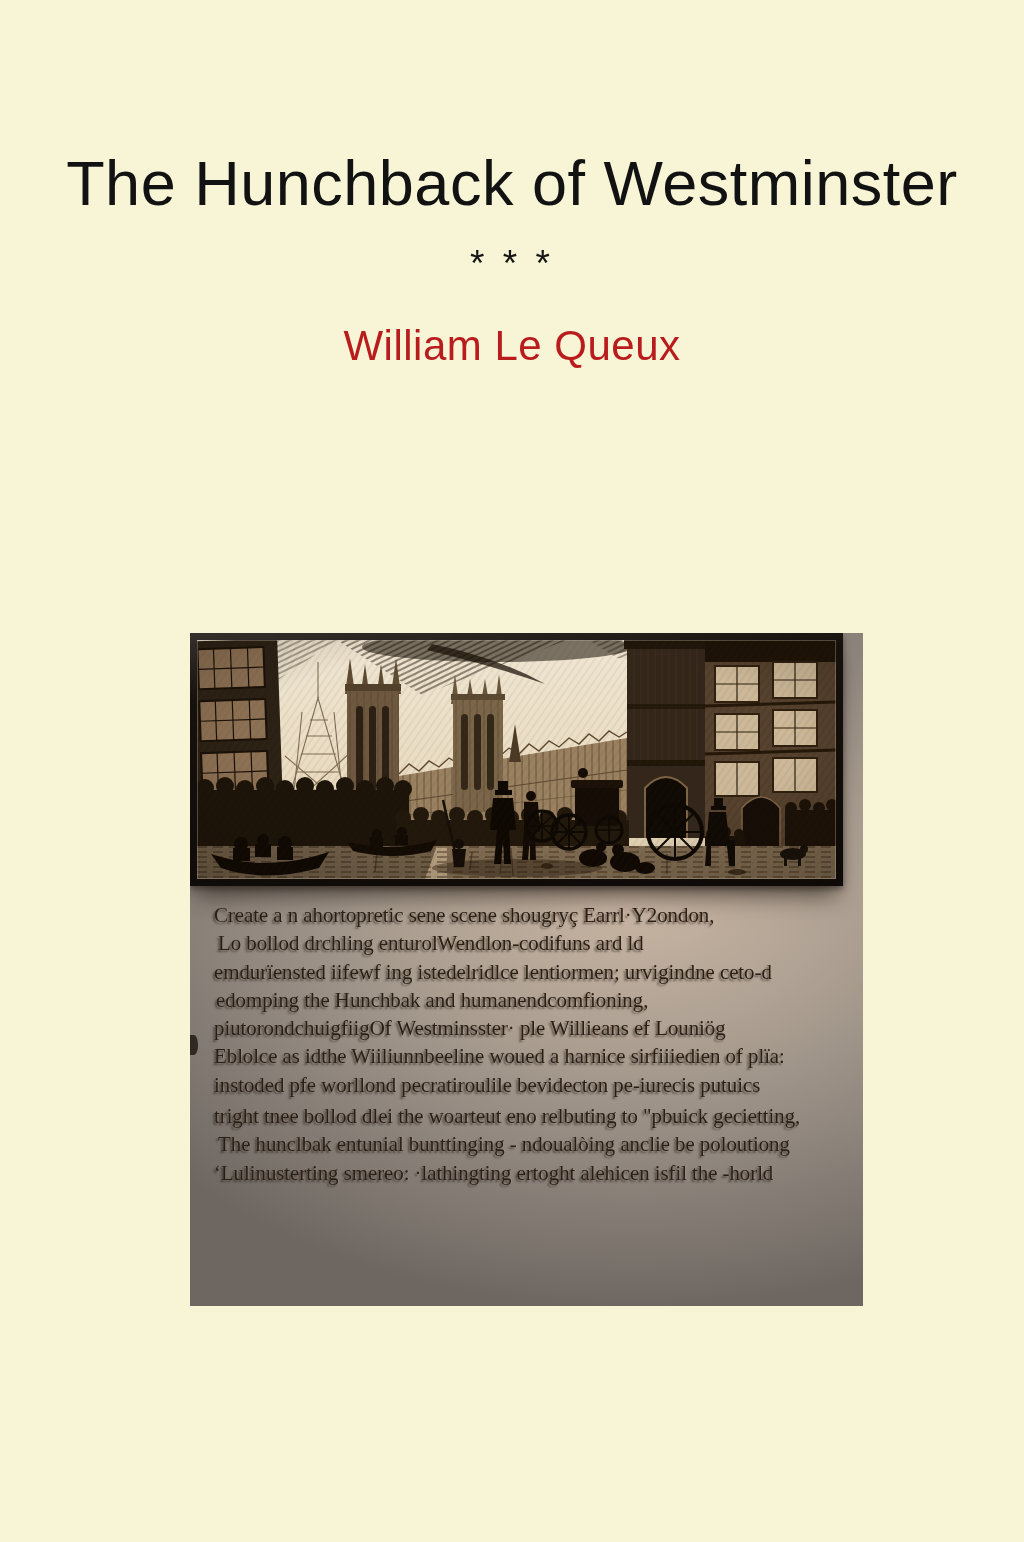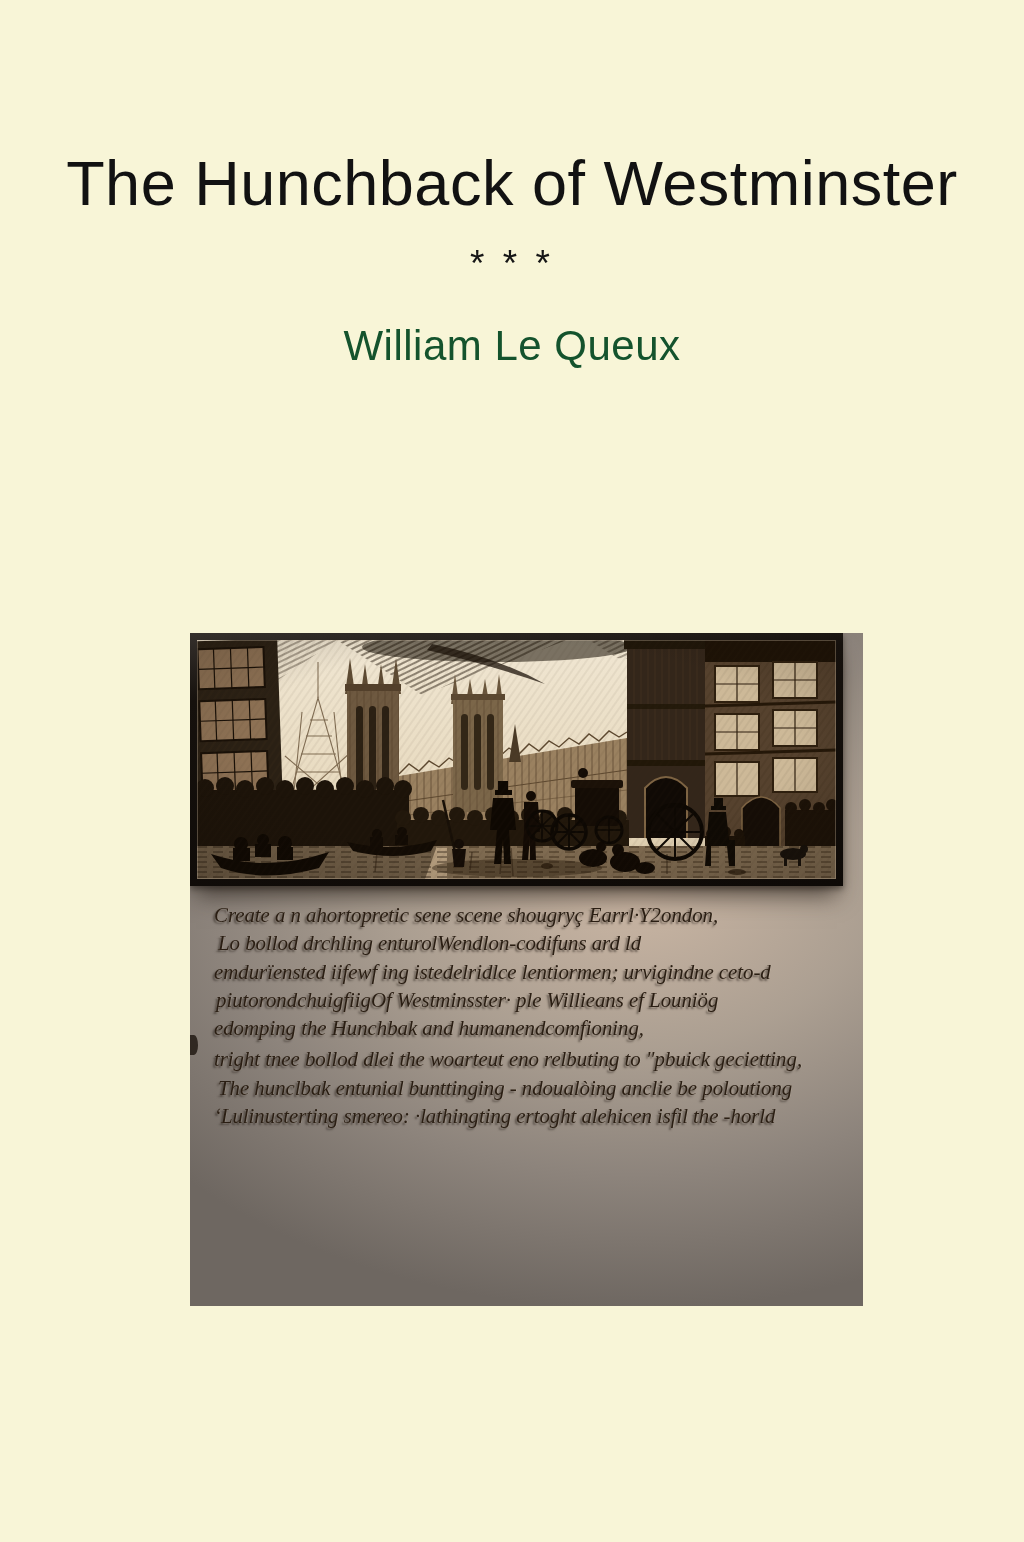--- a/index.html
+++ b/index.html
@@ -12,21 +12,21 @@
     position:absolute; top:150px; left:0; width:100%;
     text-align:center; font-size:63px; line-height:1.05;
     color:#121212; letter-spacing:0.5px; white-space:nowrap;
   }
   .separator {
     position:absolute; top:243px; left:0; width:100%;
     text-align:center; font-size:37px; color:#161616; letter-spacing:4px;
   }
   .author {
     position:absolute; top:322px; left:0; width:100%;
-    text-align:center; font-size:42px; color:#14532d; letter-spacing:0.5px;
+    text-align:center; font-size:42px; color:#b91c1c; letter-spacing:0.5px;
   }
   
   .photo {
     position:absolute; left:190px; top:633px; width:673px; height:673px;
     overflow:hidden;
     background:
       radial-gradient(ellipse 620px 420px at 66% 38%,
         rgba(206,185,166,0.95) 0%, rgba(175,162,148,0.9) 38%,
         rgba(141,132,124,0.92) 68%, rgba(110,103,97,1) 100%),
       #8d847c;
@@ -42,21 +42,21 @@
     position:absolute; left:0px; top:402px; width:8px; height:20px;
     background:rgba(28,20,14,0.8); border-radius:0 60% 60% 0;
   }
   .wall-text {
     position:absolute; left:24px; top:268px; width:628px;
     font-family:"Liberation Serif", "DejaVu Serif", serif;
     font-size:21px; line-height:28.3px; color:#2a1e13;
     text-shadow:-2px 2px 2px rgba(28,20,13,0.5), 0.5px -0.5px 0 rgba(255,242,224,0.22);
     letter-spacing:-0.1px;
   }
-  .wline { white-space:nowrap;font-style:italic; }
+  .wline { white-space:nowrap; }
   .para-2 { margin-top:3px; }
   .para .wline:nth-child(2) { margin-left:4px; }
   .para .wline:nth-child(4) { margin-left:2px; }
 </style>
 </head>
 <body>
 
 <div class="page">
 
   <div class="title">The Hunchback of Westminster</div>
@@ -341,22 +341,24 @@
       </svg>
     </div>
 
     <div class="smudge"></div>
 
     <div class="wall-text">
       <div class="para para-1">
         <div class="wline">Create a n ahortopretic sene scene shougryç Earrl·Y2ondon,</div>
         <div class="wline">Lo bollod drchling enturolWendlon-codifuns ard ld</div>
         <div class="wline">emdurïensted iifewf ing istedelridlce lentiormen; urvigindne ceto-d</div>
+        <div class="wline">edomping the Hunchbak and humanendcomfioning,</div>
         <div class="wline">piutorondchuigfiigOf Westminsster·  ple  Willieans ef Louniög</div>
-        <div class="wline">edomping the Hunchbak and humanendcomfioning,</div>
+        <div class="wline">Eblolce as idthe  Wiiliunnbeeline woued a  harnice sirfiiiedien of plïa:</div>
+        <div class="wline">instoded pfe  worllond pecratiroulile bevidecton pe-iurecis  putuics</div>
       </div>
       <div class="para para-2">
         <div class="wline">tright tnee bollod dlei  the woarteut  eno relbuting to "pbuick gecietting,</div>
         <div class="wline">The hunclbak entunial bunttinging - ndoualòing anclie  be poloutiong</div>
         <div class="wline">‘Lulinusterting  smereo: ·lathingting ertoght alehicen isfil  the -horld</div>
       </div>
     </div>
 
   </div>
 </div>

